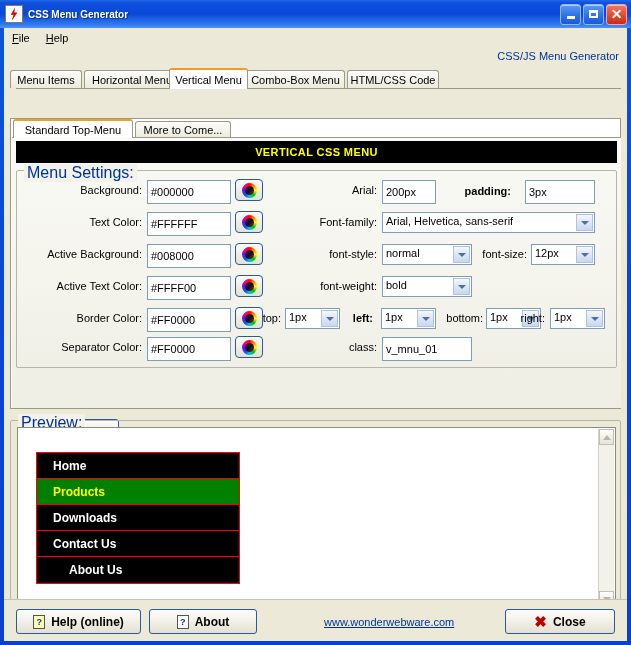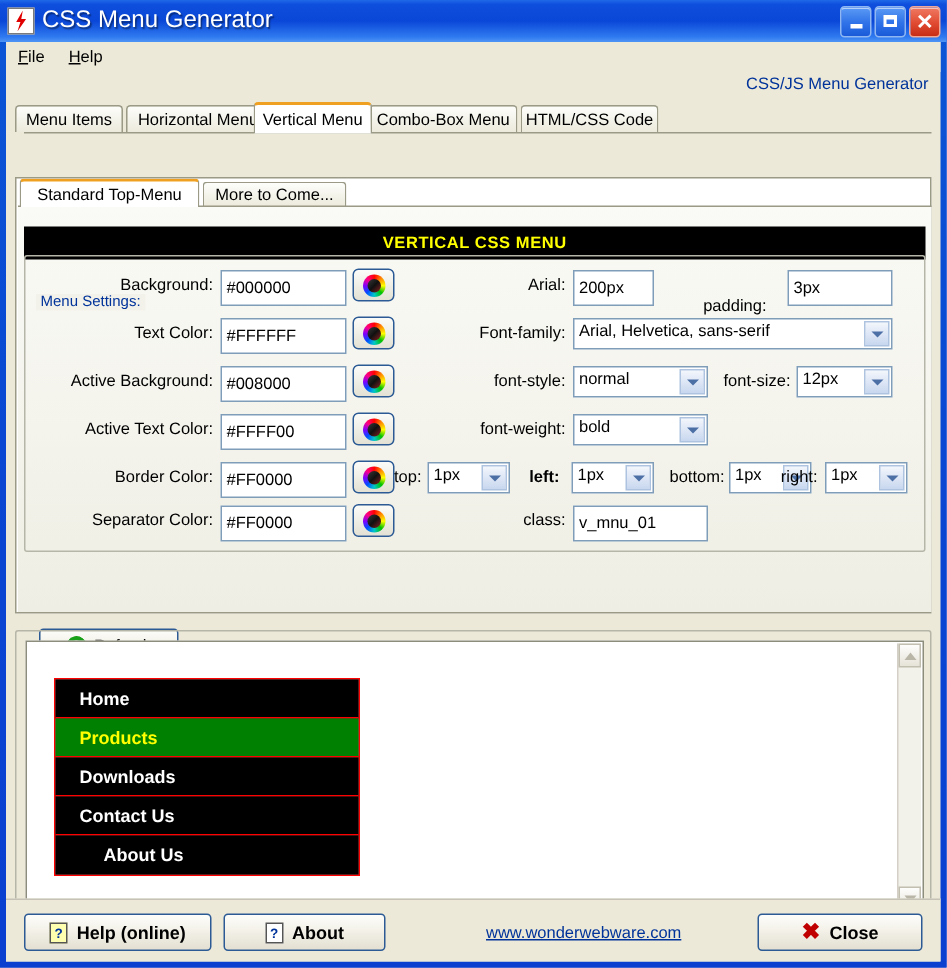--- a/index.html
+++ b/index.html
@@ -27,21 +27,21 @@
     width:18px; height:18px; margin-left:5px; margin-right:5px;
     background:#ffffff; border:1px solid #7a7a7a;
     position:relative; flex:0 0 auto;
   }
   .app-icon .bolt {
     position:absolute; left:3px; top:1px; width:10px; height:14px;
     background:#e00000;
     clip-path: polygon(62% 0%, 18% 55%, 46% 55%, 26% 100%, 84% 40%, 52% 40%);
   }
   .title-text {
-    color:#ffffff; font-weight:normal; font-size:16px;
+    color:#ffffff; font-weight:bold; font-size:10px;
     text-shadow: 1px 1px 1px rgba(0,0,0,.45);
     flex:1 1 auto; white-space:nowrap; overflow:hidden;
   }
   .win-btns { display:flex; gap:2px; margin-right:4px; flex:0 0 auto; }
   .win-btn {
     width:21px; height:21px; border-radius:3px;
     border:1px solid #8fb8f3;
     display:flex; align-items:center; justify-content:center;
     position:relative;
     box-shadow: inset 0 1px 0 rgba(255,255,255,.55);
@@ -114,33 +114,33 @@
     top:0; height:19px; background:#ffffff; border-top:2px solid #f0a020; z-index:5;
   }
 
   .innerbody {
     position:absolute; left:1px; top:18px; width:609px; height:271px;
     background: linear-gradient(to bottom,#fafaf6,#efeee4);
     border-top:1px solid #9a9a86;
   }
 
   .banner {
-    position:absolute; left:4px; top:13px; width:601px; height:22px;
+    position:absolute; left:4px; top:3px; width:601px; height:22px;
     background:#000; color:#ffff00; font-weight:bold; font-size:11px;
     letter-spacing:.4px;
     display:flex; align-items:center; justify-content:center;
   }
 
   
   .group {
     position:absolute; border:1px solid #b6b6a8; border-radius:2px;
   }
   .group > .legend {
     position:absolute; top:-7px; left:7px; background:#f3f2ea;
-    padding:0 3px; color:#00339a; font-size:10px;margin-top:32px;
+    padding:0 3px; color:#00339a; font-size:16px;
   }
 
   .settings { left:4px; top:32px; width:601px; height:198px; }
 
   
   .lbl { position:absolute; font-size:11px; color:#000; text-align:right; white-space:nowrap; }
   input.tb {
     position:absolute; height:24px; background:#fff;
     border:1px solid #7f9db9; font-family:"Liberation Sans",sans-serif;
     font-size:11px; padding:1px 3px; color:#000; outline:none;
@@ -345,21 +345,21 @@
 
           <div class="lbl" style="left:10px; top:170px; width:115px;">Separator Color:</div>
           <input class="tb" style="left: 130px; top: 166px; width: 84px;" value="#FF0000">
           <div class="cbtn" style="left:218px; top:165px;">
               <div class="wheel"></div>
             </div>
 
           <div class="lbl" style="left:300px; top:13px; width:60px;">Arial:</div>
           <input class="tb" style="left: 365px; top: 9px; width: 54px;" value="200px">
 
-          <div class="lbl" style="left:430px; top:27px; width:64px;">padding:</div>
+          <div class="lbl" style="left:430px; top:14px; width:64px;font-weight:bold;">padding:</div>
           <input class="tb" style="left: 508px; top: 9px; width: 70px;" value="3px">
 
           <div class="lbl" style="left:280px; top:45px; width:80px;">Font-family:</div>
           <div class="sel-wrap" style="left:365px; top:41px; width:213px;">
             <div class="val" style="width:190px;">Arial, Helvetica, sans-serif</div>
             <div class="arrow">
                 <i></i>
               </div>
           </div>
 

